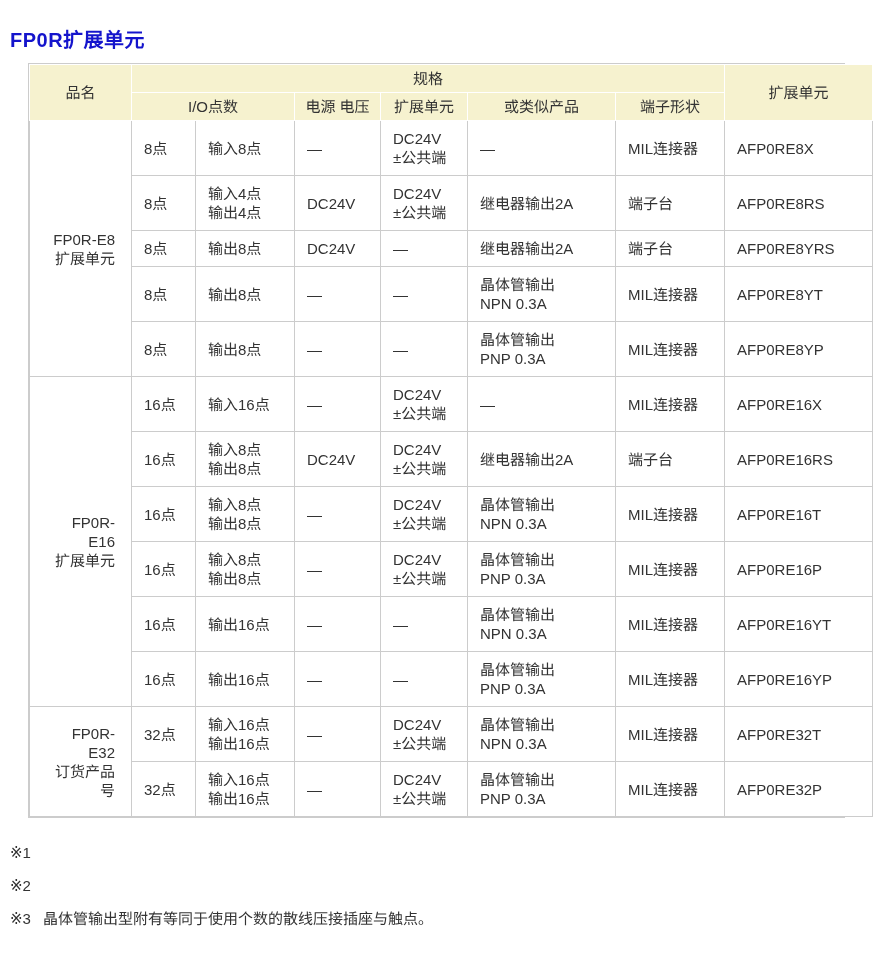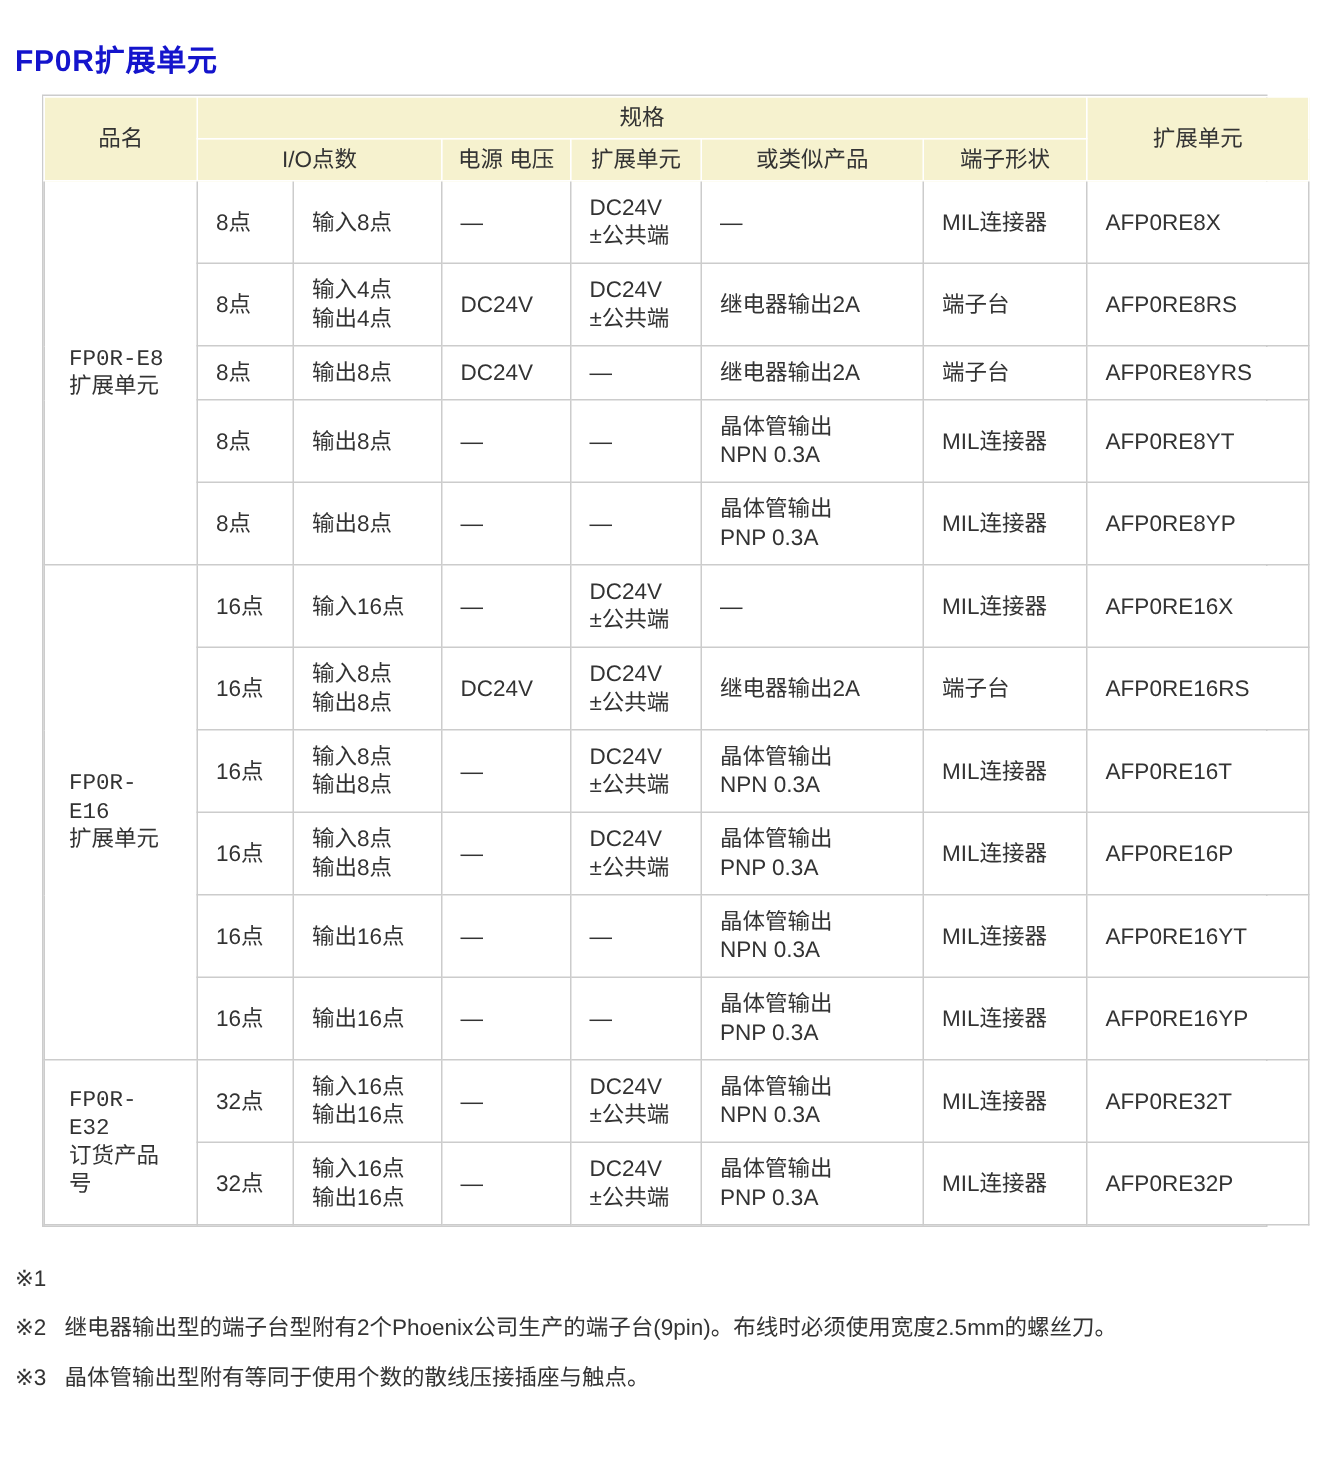--- a/index.html
+++ b/index.html
@@ -51,23 +51,22 @@
     border: 1px solid var(--color-border);
     background: #ffffff;
     padding: 8px 8px 8px 12px;
     line-height: 19px;
     vertical-align: middle;
     text-align: left;
     white-space: pre-line;
     overflow: hidden;
   }
   table.spec-table td.group-cell {
-    text-align: left;
+    text-align: right;
     padding: 8px 16px;
-    font-family: Liberation Mono, monospace;
   }
   
   col.c-name  { width: 102px; }
   col.c-pts   { width: 64px;  }
   col.c-io    { width: 99px;  }
   col.c-pow   { width: 86px;  }
   col.c-in    { width: 87px;  }
   col.c-out   { width: 148px; }
   col.c-term  { width: 109px; }
   col.c-order { width: 148px; }
@@ -270,21 +269,20 @@
 
   <div class="footnotes">
     <div class="footnote">
       <span class="footnote-marker">※1</span>
       <div class="footnote-lines">
       </div>
     </div>
     <div class="footnote">
       <span class="footnote-marker">※2</span>
       <div class="footnote-lines">
-        <div>继电器输出型的端子台型附有2个Phoenix公司生产的端子台(9pin)。布线时必须使用宽度2.5mm的螺丝刀。</div>
       </div>
     </div>
     <div class="footnote">
       <span class="footnote-marker">※3</span>
       <div class="footnote-lines">
         <div>晶体管输出型附有等同于使用个数的散线压接插座与触点。</div>
 
       </div>
     </div>
   </div>

